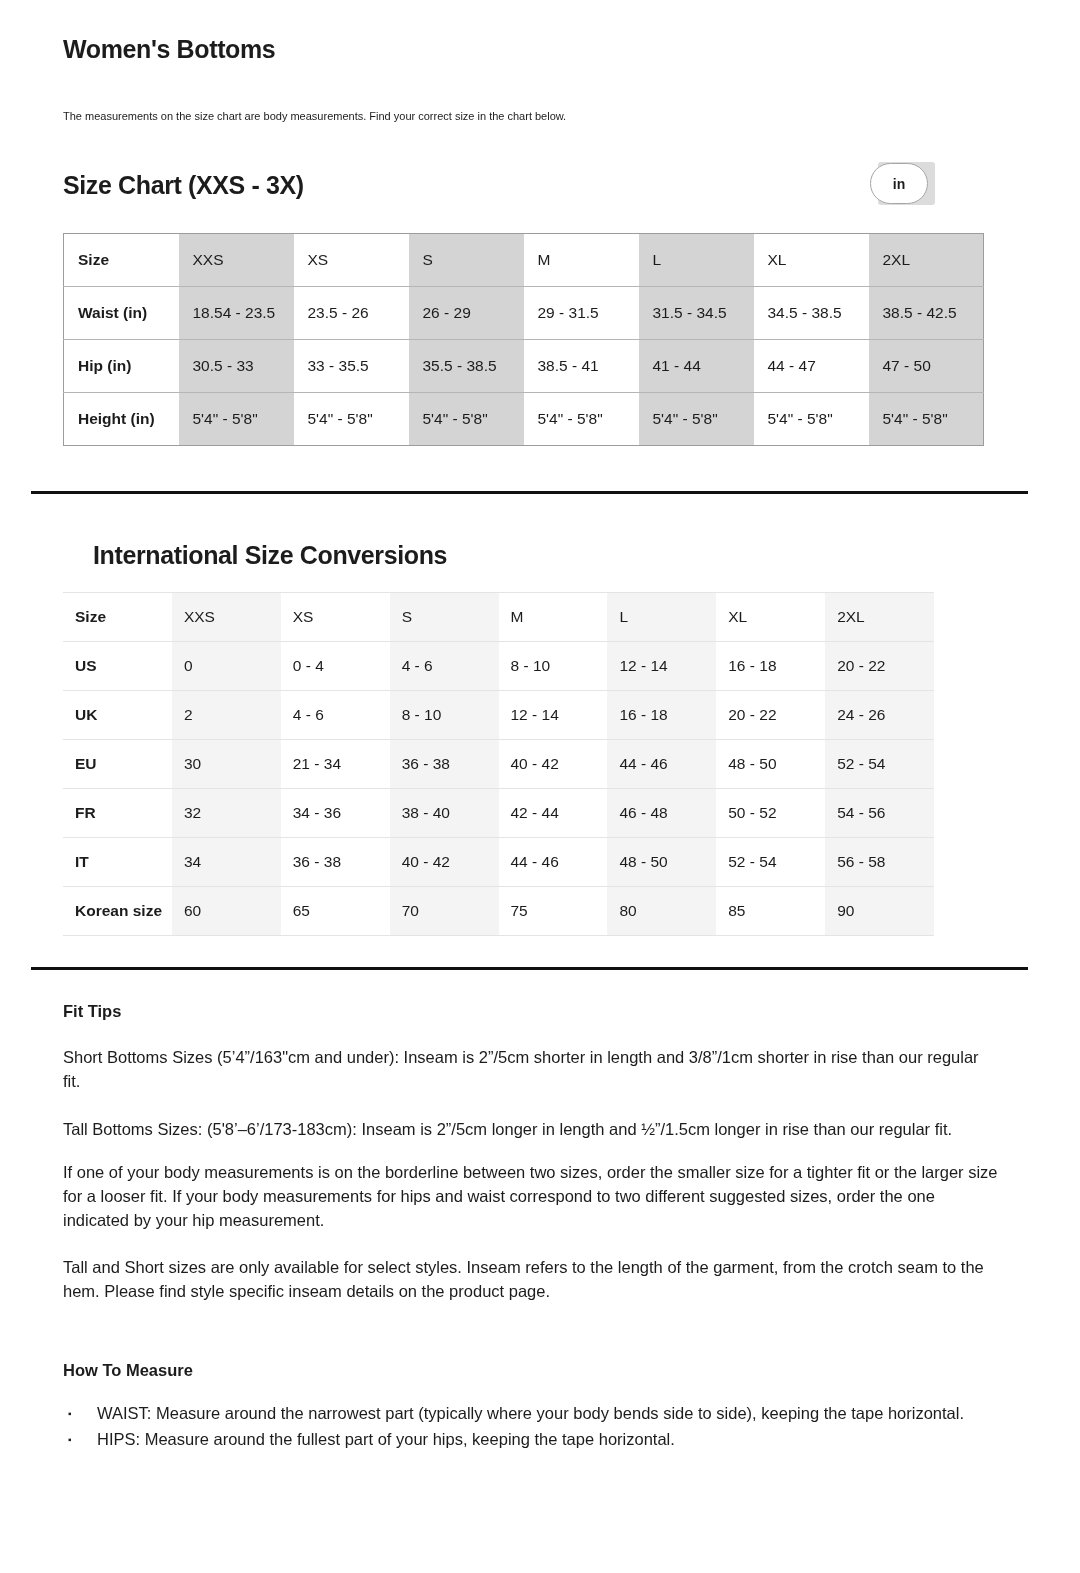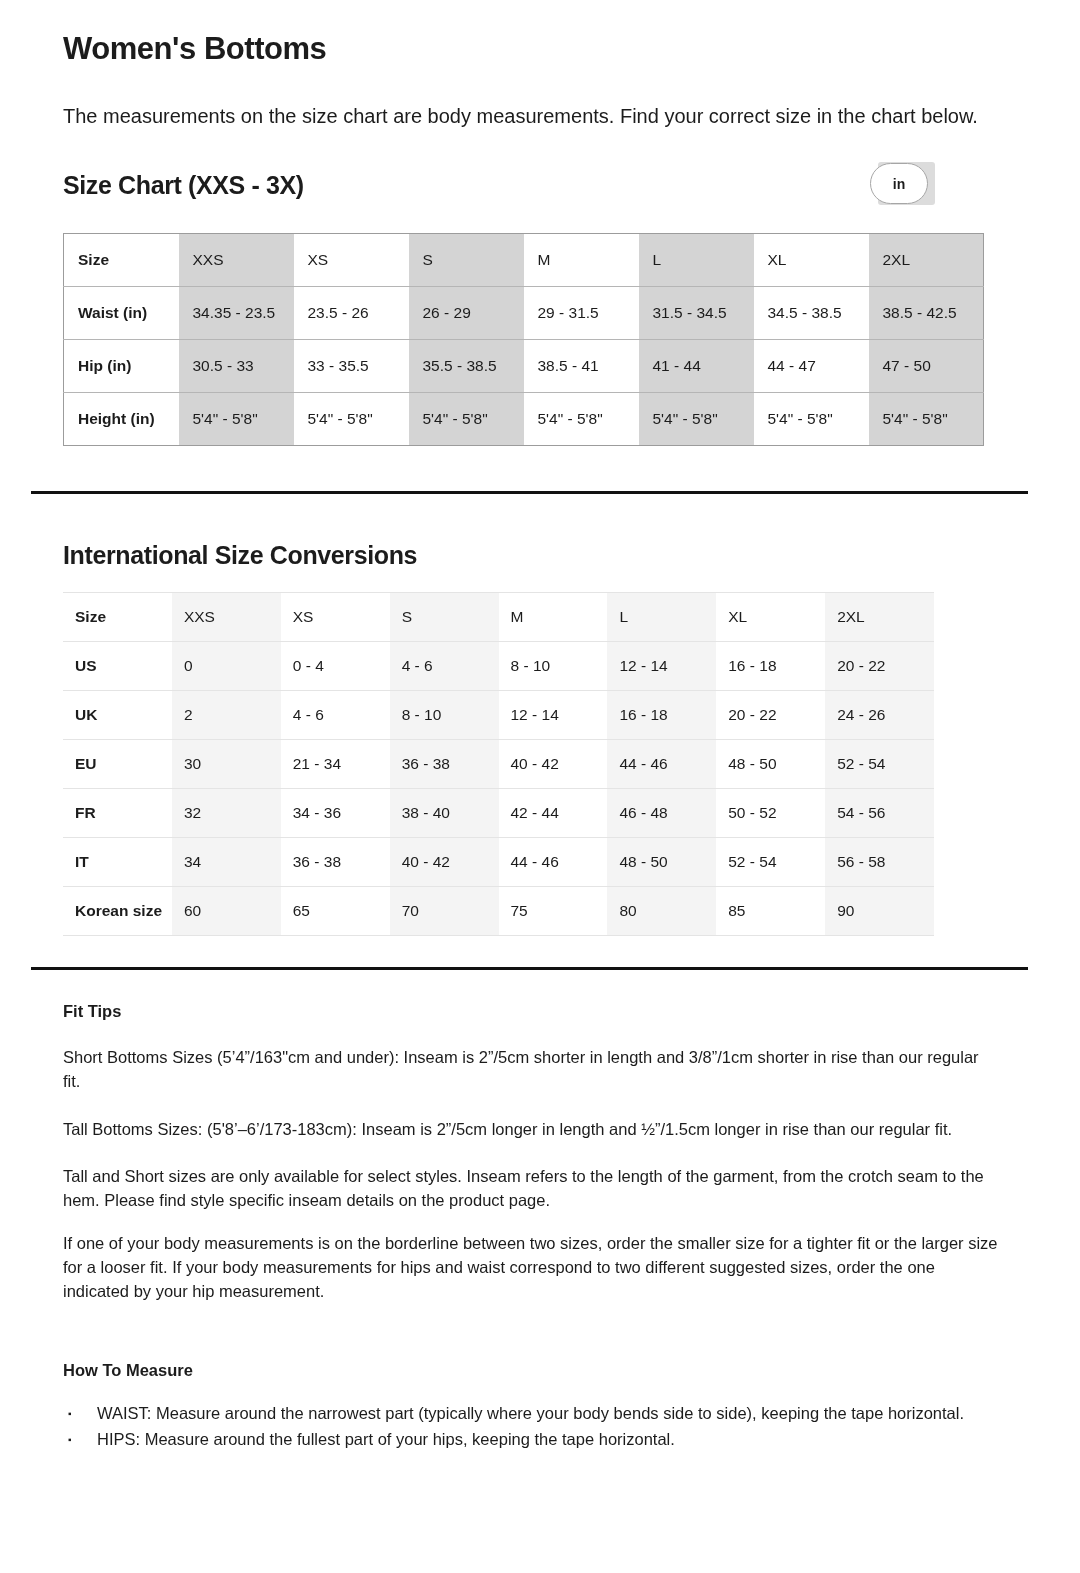--- a/index.html
+++ b/index.html
@@ -7,28 +7,28 @@
   body {
     width: 1080px;
     min-height: 1573px;
     font-family: "Liberation Sans", "DejaVu Sans", sans-serif;
     color: #1c1c1c;
     -webkit-font-smoothing: antialiased;
   }
   .container { padding: 30px 63px 60px 63px; }
 
   .page-title {
-    font-size: 31px;
+    font-size: 25px;
     font-weight: 700;
     letter-spacing: -0.015em;
     line-height: 38px;
   }
   .intro {
     margin-top: 36px;
-    font-size: 20px;
+    font-size: 11px;
     line-height: 24px;
     max-width: 935px;
   }
 
   .section-header {
     margin-top: 34px;
     width: 872px;
     display: flex;
     align-items: center;
     justify-content: space-between;
@@ -176,21 +176,21 @@
       <td>XXS</td>
       <td>XS</td>
       <td>S</td>
       <td>M</td>
       <td>L</td>
       <td>XL</td>
       <td>2XL</td>
     </tr>
     <tr>
       <td>Waist (in)</td>
-      <td>34.35 - 23.5</td>
+      <td>18.54 - 23.5</td>
       <td>23.5 - 26</td>
       <td>26 - 29</td>
       <td>29 - 31.5</td>
       <td>31.5 - 34.5</td>
       <td>34.5 - 38.5</td>
       <td>38.5 - 42.5</td>
     </tr>
     <tr>
       <td>Hip (in)</td>
       <td>30.5 - 33</td>
@@ -209,21 +209,21 @@
       <td>5'4" - 5'8"</td>
       <td>5'4" - 5'8"</td>
       <td>5'4" - 5'8"</td>
       <td>5'4" - 5'8"</td>
     </tr>
   </tbody>
     </table>
 
   <div class="divider divider-1"></div>
 
-  <h2 class="section-heading" style="margin-top:44px;">International Size Conversions</h2>
+  <h2 class="section-heading" style="margin-top:44px;margin-left:30px;">International Size Conversions</h2>
 
   <table class="intl-table">
     <tbody>
         <tr>
       <td>Size</td>
       <td>XXS</td>
       <td>XS</td>
       <td>S</td>
       <td>M</td>
       <td>L</td>
@@ -292,22 +292,22 @@
     </tr>
   </tbody>
     </table>
 
   <div class="divider divider-2"></div>
 
   <h3 class="subheading fit-tips-heading">Fit Tips</h3>
 
   <p class="tip-paragraph p1">Short Bottoms Sizes (5’4”/163"cm and under): Inseam is 2”/5cm shorter in length and 3/8”/1cm shorter in rise than our regular fit.</p>
   <p class="tip-paragraph p2">Tall Bottoms Sizes: (5'8’–6’/173-183cm): Inseam is 2”/5cm longer in length and ½”/1.5cm longer in rise than our regular fit.</p>
+  <p class="tip-paragraph p4">If one of your body measurements is on the borderline between two sizes, order the smaller size for a tighter fit or the larger size for a looser fit. If your body measurements for hips and waist correspond to two different suggested sizes, order the one indicated by your hip measurement.</p>
   <p class="tip-paragraph p3">Tall and Short sizes are only available for select styles. Inseam refers to the length of the garment, from the crotch seam to the hem. Please find style specific inseam details on the product page.</p>
-  <p class="tip-paragraph p4">If one of your body measurements is on the borderline between two sizes, order the smaller size for a tighter fit or the larger size for a looser fit. If your body measurements for hips and waist correspond to two different suggested sizes, order the one indicated by your hip measurement.</p>
 
   <h3 class="subheading how-to-heading">How To Measure</h3>
 
   <div class="measure-list">
     <div class="measure-item">
       <span class="marker">▪</span>
       <span class="measure-text">WAIST: Measure around the narrowest part (typically where your body bends side to side), keeping the tape horizontal.</span>
     </div>
     <div class="measure-item">
       <span class="marker">▪</span>

